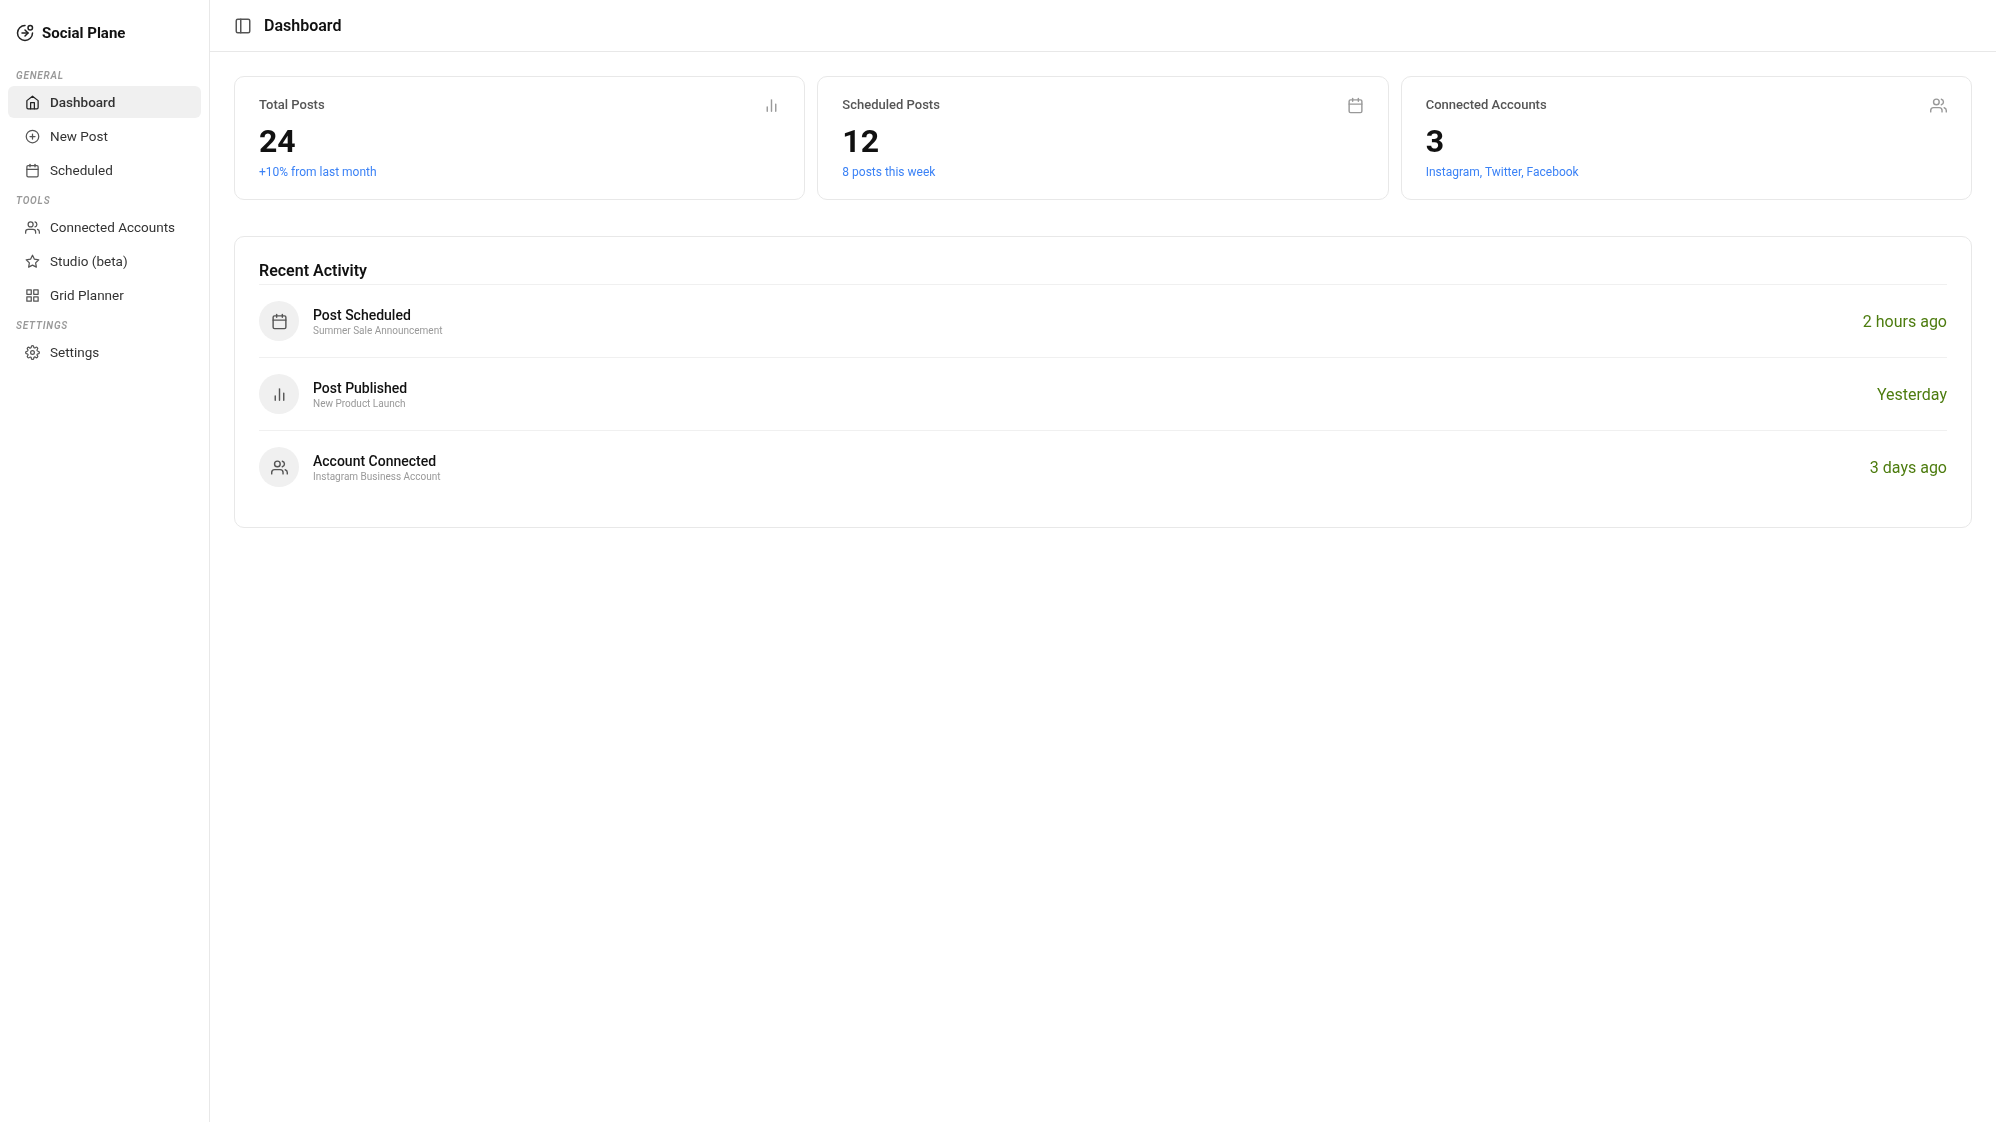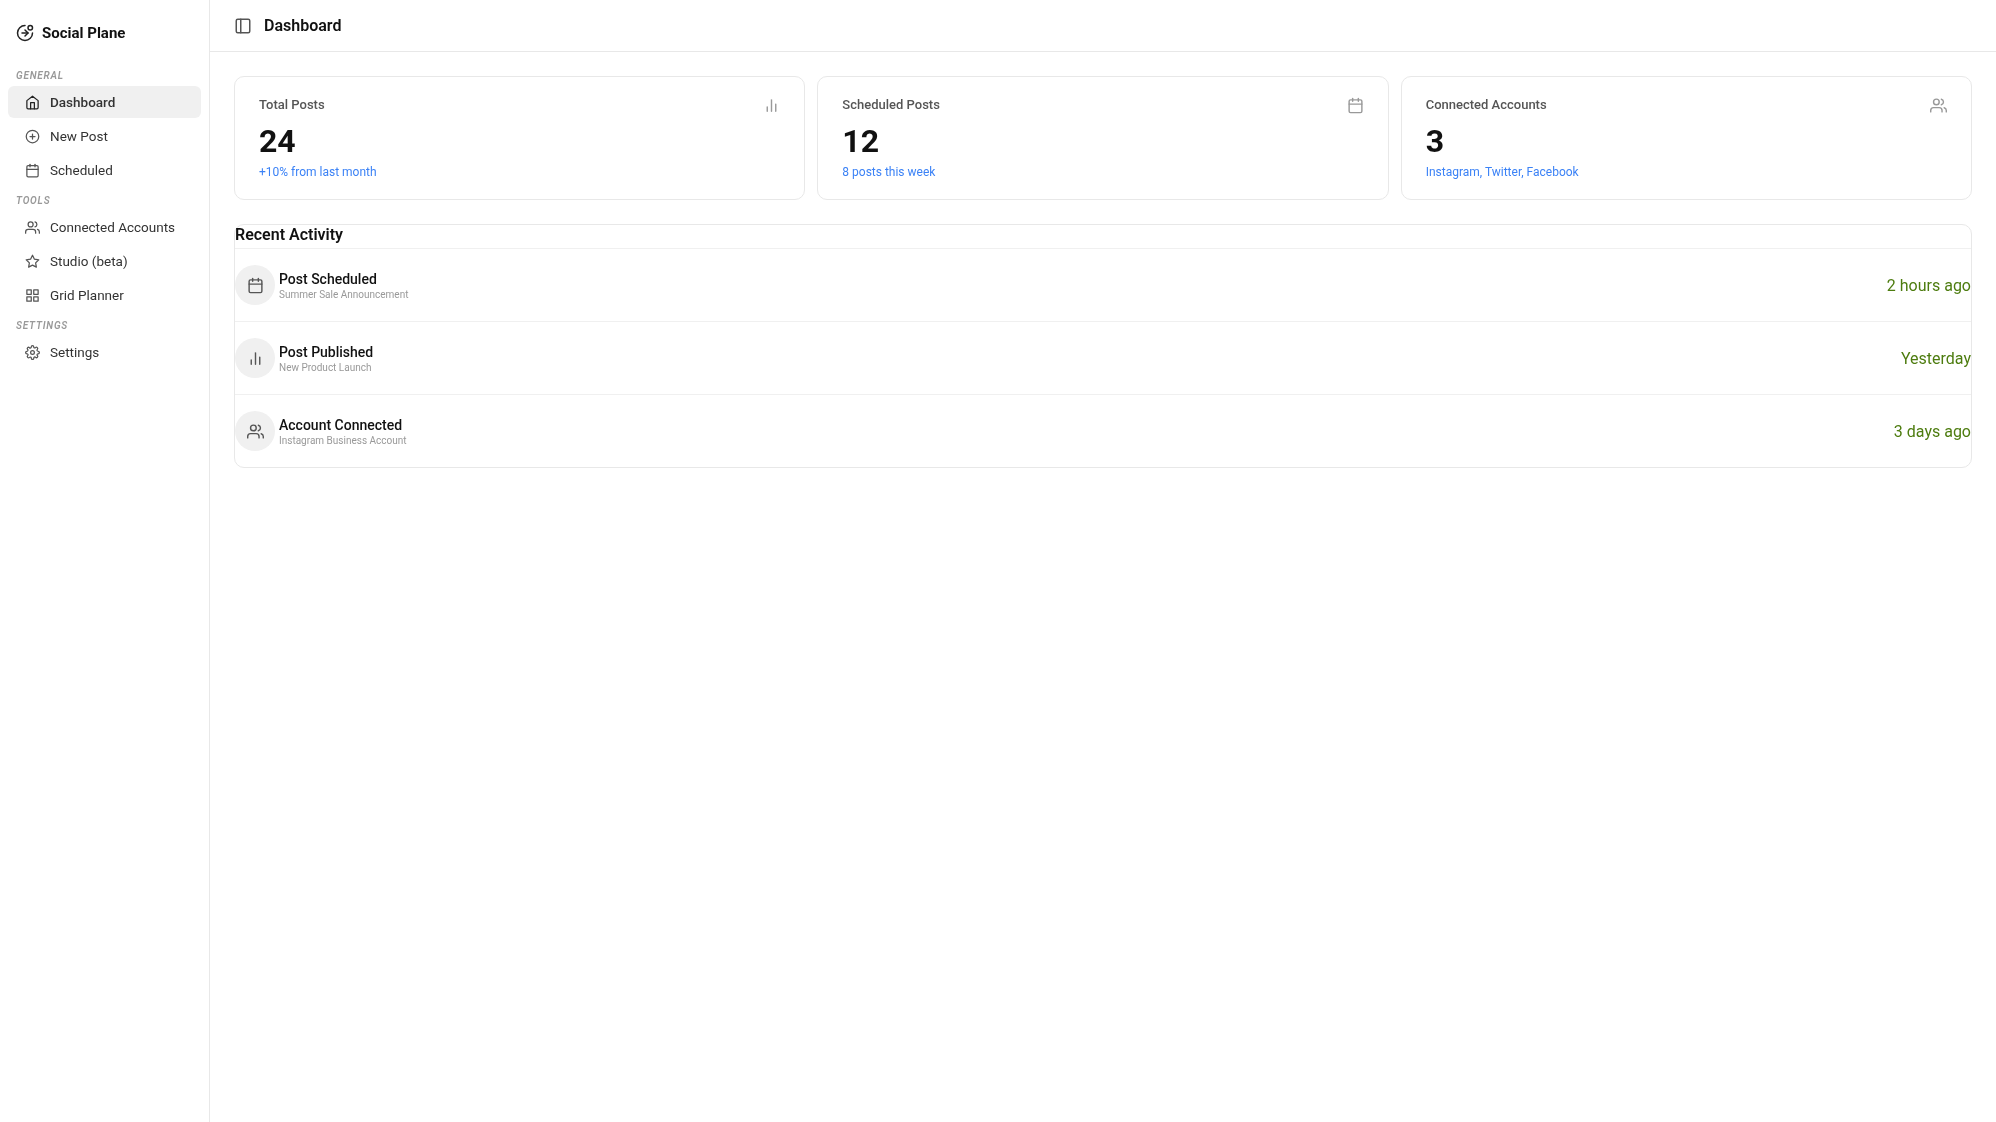--- a/index.html
+++ b/index.html
@@ -89,21 +89,21 @@
     }
     .main-body {
       padding: 24px;
     }
 
     
     .stats-row {
       display: grid;
       grid-template-columns: 1fr 1fr 1fr;
       gap: 12px;
-      margin-bottom: 24px;
+      margin-bottom: 36px;
     }
     .stat-card {
       border: 1px solid #e8e8e8;
       border-radius: 10px;
       padding: 20px 24px;
       background: #fff;
     }
     .stat-card-header {
       display: flex;
       justify-content: space-between;
@@ -127,20 +127,21 @@
     }
     .stat-card-sub {
       font-size: 12px;
       color: #3b82f6;
     }
 
     
     .activity-section {
       border: 1px solid #e8e8e8;
       border-radius: 10px;
+      padding: 24px;
       background: #fff;
     }
     .activity-title {
       font-size: 16px;
       font-weight: 600;
       margin-bottom: 4px;
     }
     .activity-subtitle {
       font-size: 13px;
       color: #888;
@@ -153,21 +154,21 @@
       padding: 16px 0;
       border-top: 1px solid #f0f0f0;
     }
     .activity-item:first-of-type {
       border-top: none;
       padding-top: 0;
     }
     .activity-left {
       display: flex;
       align-items: center;
-      gap: 4px;
+      gap: 14px;
     }
     .activity-icon-wrap {
       width: 40px;
       height: 40px;
       border-radius: 50%;
       background: #f0f0f0;
       display: flex;
       align-items: center;
       justify-content: center;
       flex-shrink: 0;

